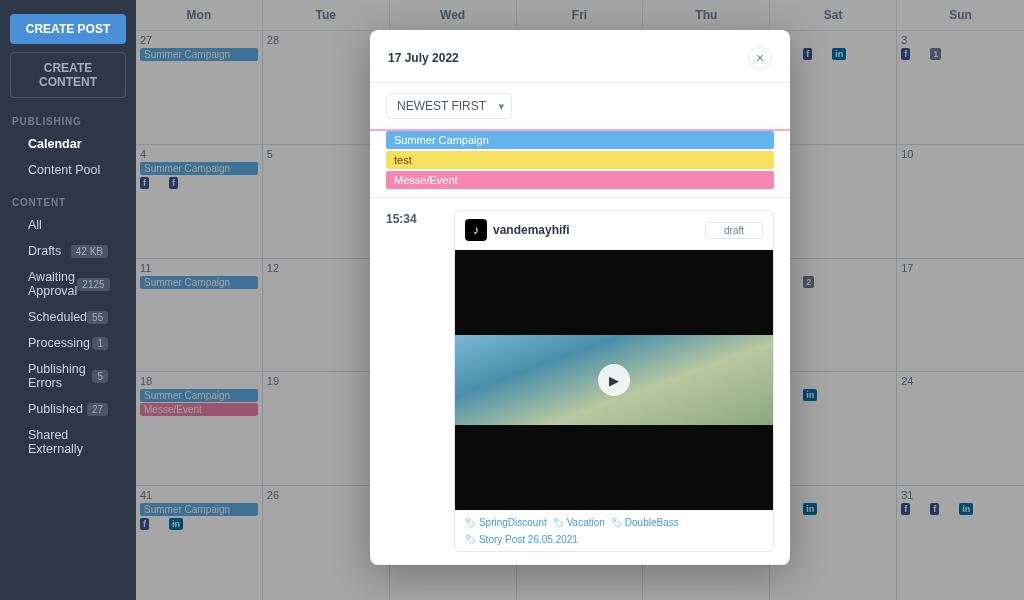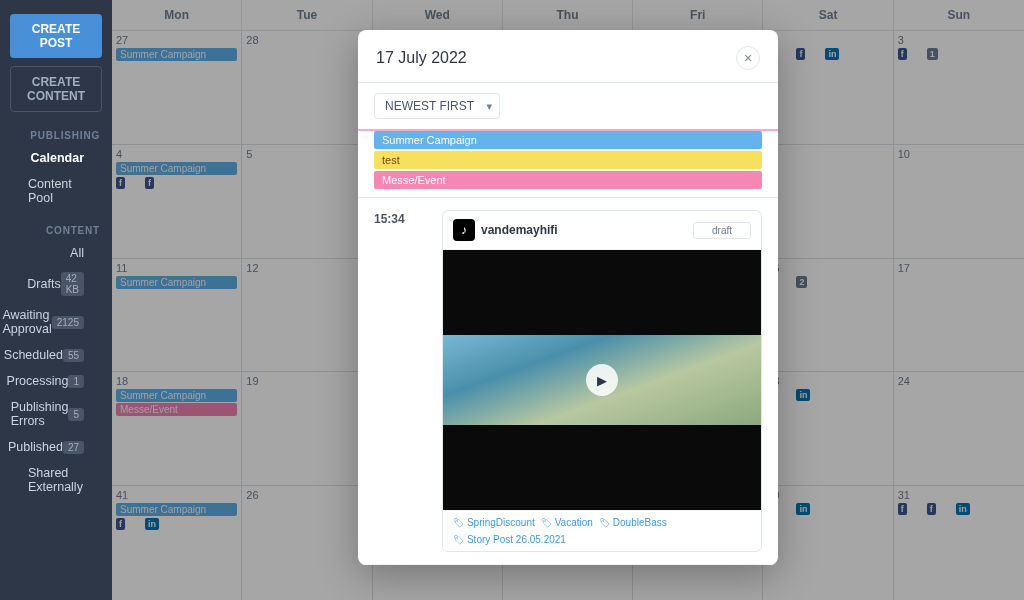--- a/index.html
+++ b/index.html
@@ -1,27 +1,26 @@
 <!DOCTYPE html>
 <html><head>
   <meta charset="utf-8">
   <style>
     * { box-sizing: border-box; margin: 0; padding: 0; }
     body { font-family: -apple-system, BlinkMacSystemFont, 'Segoe UI', sans-serif; font-size: 13px; background: #f0f2f5; display: flex; height: 600px; overflow: hidden; }
 
     
     .sidebar {
-      width: 112px;
+      width: 136px;
       background: #2d3748;
       color: #a0aec0;
       display: flex;
       flex-direction: column;
       padding: 10px 0;
       flex-shrink: 0;
-      align-items: flex-end;
     }
     .sidebar-btn {
       margin: 4px 10px;
       padding: 8px 10px;
       border-radius: 4px;
       cursor: pointer;
       font-size: 12px;
       font-weight: 600;
       text-align: center;
       border: none;
@@ -175,22 +174,22 @@
       overflow: hidden;
     }
     .modal-header {
       display: flex;
       justify-content: space-between;
       align-items: center;
       padding: 16px 18px 12px;
       border-bottom: 1px solid #e2e8f0;
     }
     .modal-title {
-      font-size: 16px;
-      font-weight: 400;
+      font-size: 12px;
+      font-weight: 700;
       color: #2d3748;
     }
     .modal-close {
       width: 24px;
       height: 24px;
       border-radius: 50%;
       border: 1px solid #e2e8f0;
       background: white;
       cursor: pointer;
       display: flex;
@@ -414,22 +413,22 @@
     <span>Shared Externally</span>
   </div>
 </nav>
 
 <main class="main">
 
   <div class="cal-header">
     <div class="cal-header-day">Mon</div>
     <div class="cal-header-day">Tue</div>
     <div class="cal-header-day">Wed</div>
+    <div class="cal-header-day">Fri</div>
     <div class="cal-header-day">Thu</div>
-    <div class="cal-header-day">Fri</div>
     <div class="cal-header-day">Sat</div>
     <div class="cal-header-day">Sun</div>
   </div>
 
   <div class="cal-body">
 
     <div class="cal-week">
       <div class="cal-day">
         <div class="cal-day-num">27</div>
         <div class="campaign-bar bar-blue">Summer Campaign</div>

